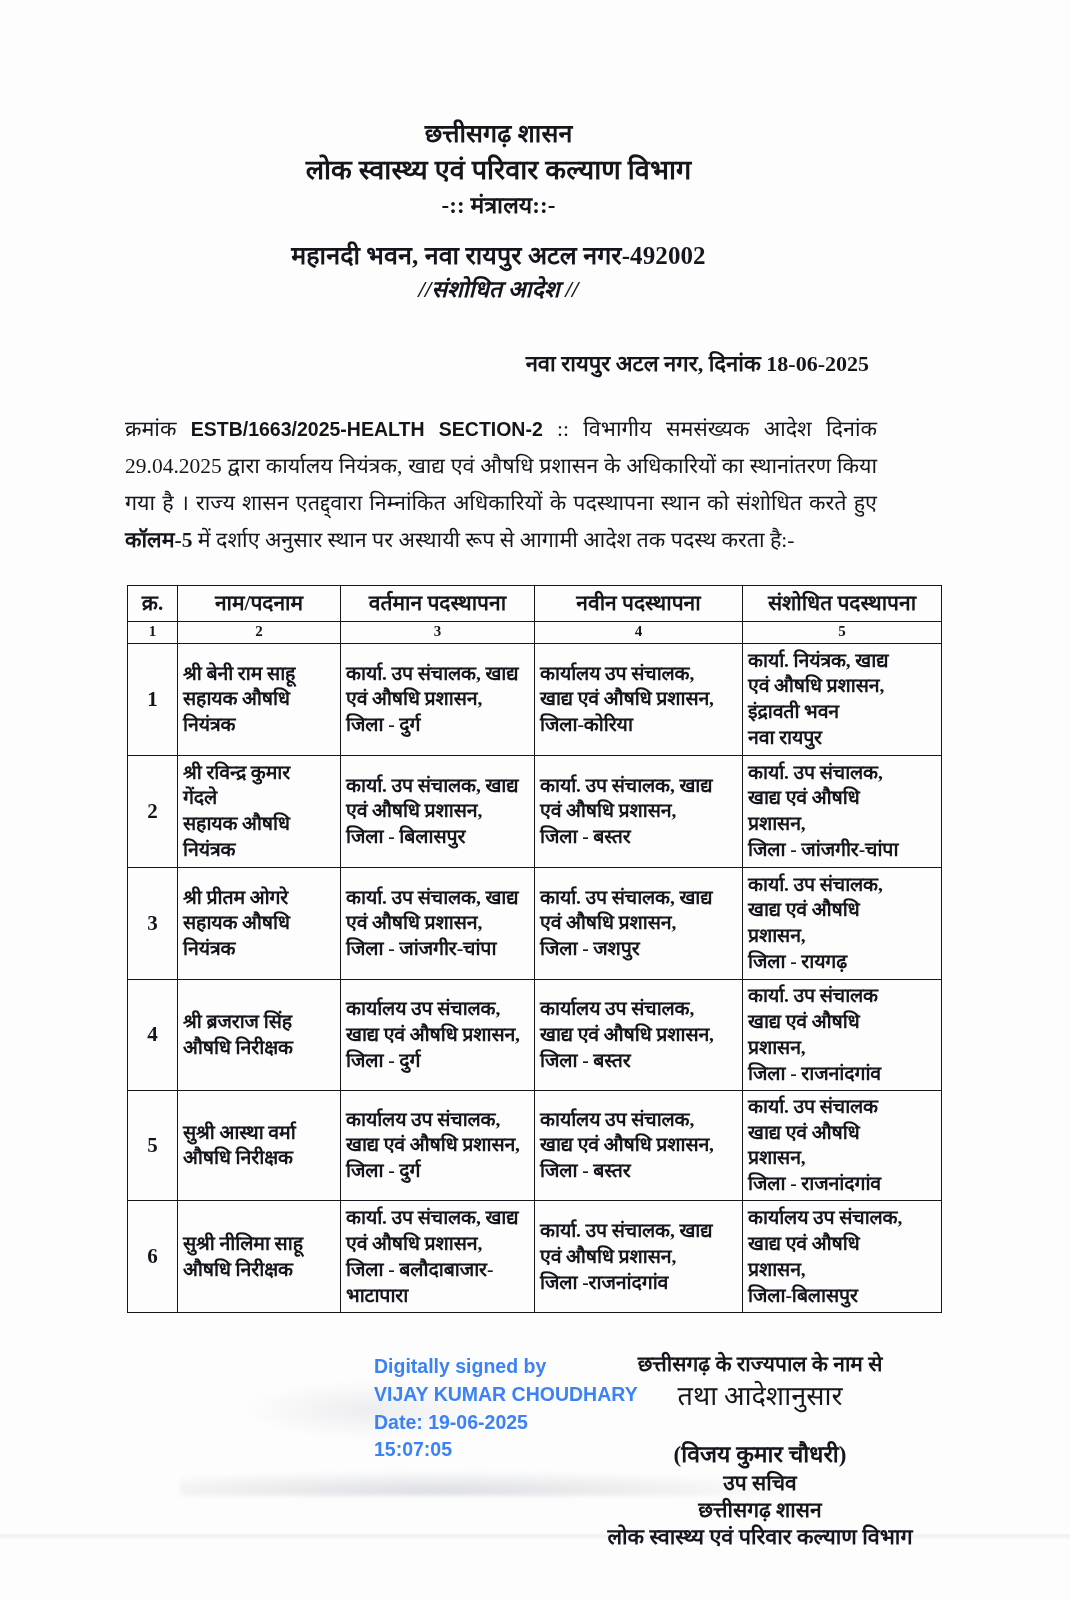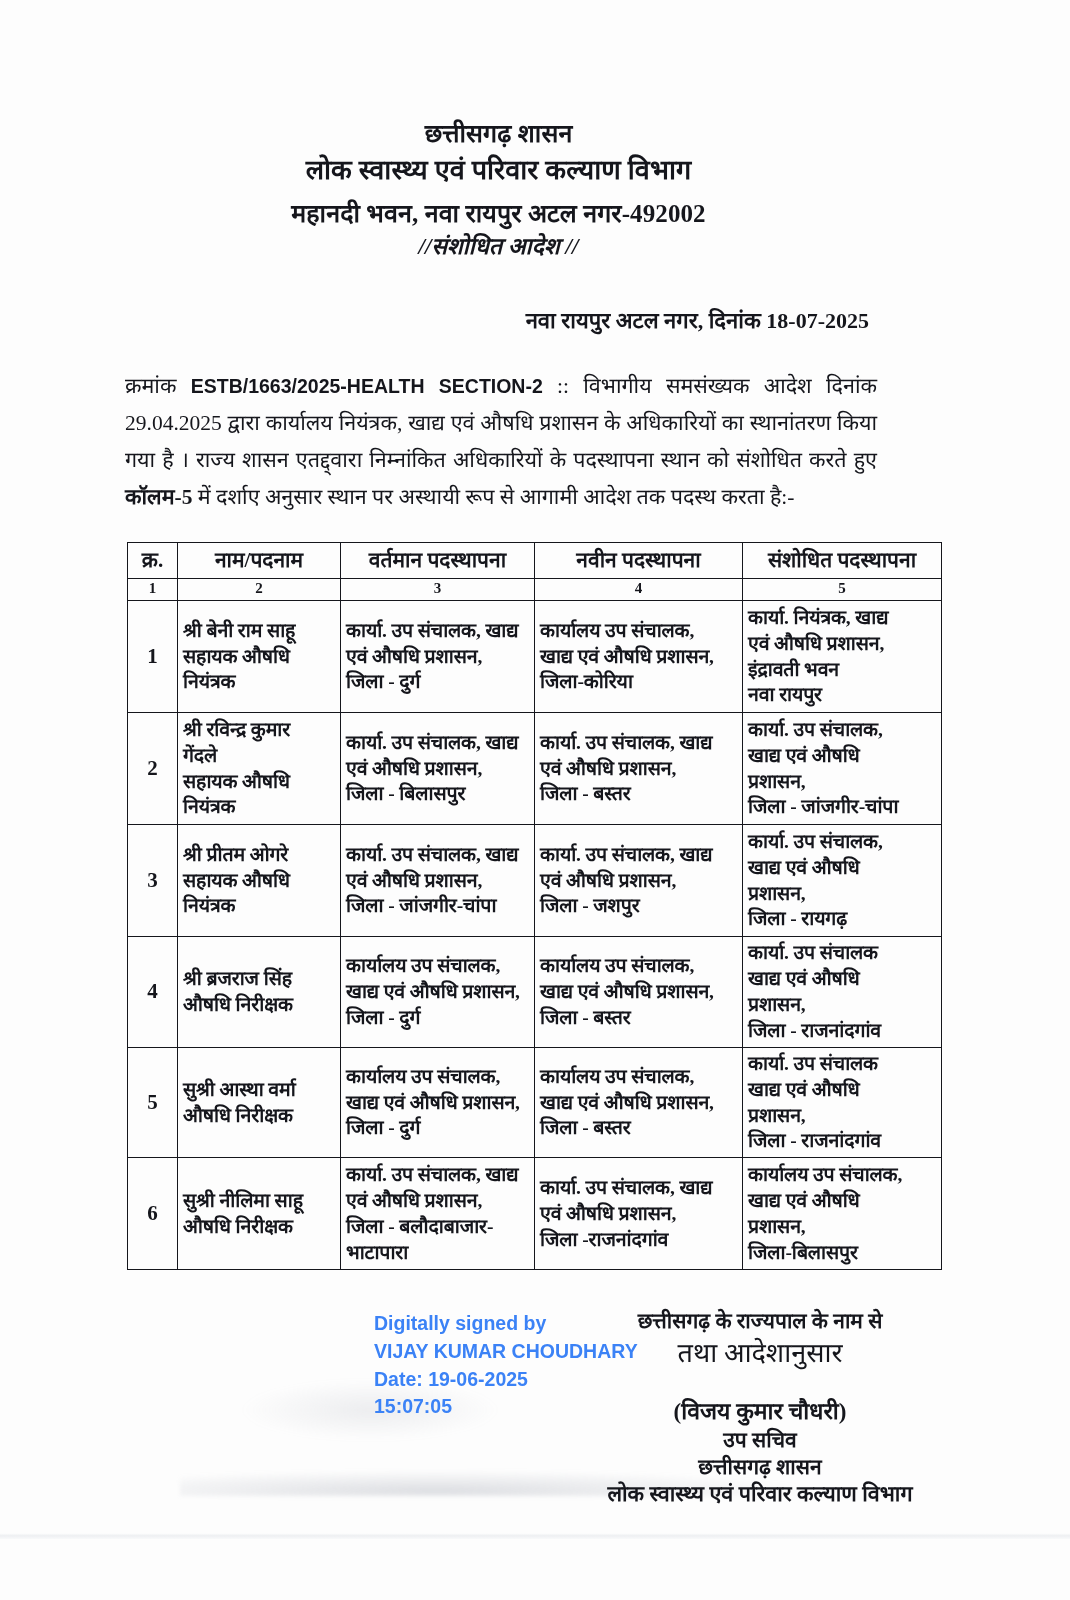--- a/index.html
+++ b/index.html
@@ -64,21 +64,21 @@
     margin-top: 118px;
     line-height: 1.30;
   }
   .doc-header div {
     font-weight: 700;
     letter-spacing: .1px;
   }
   .hdr-1 { font-size: 25px; }
   .hdr-2 { font-size: 27px; margin-top: 2px; }
   .hdr-3 { font-size: 23px; margin-top: 3px; }
-  .hdr-4 { font-size: 25px; margin-top: 10px; }
+  .hdr-4 { font-size: 25px; margin-top: 20px; }
   .hdr-5 { font-size: 23px; margin-top: 2px; font-style: italic; }
 
   
   .place-date {
     text-align: right;
     padding-right: 128px;
     margin-top: 42px;
     font-size: 22px;
     font-weight: 600;
   }
@@ -188,25 +188,26 @@
 <div class="page">
   <div class="scan-smudge2"></div>
   <div class="scan-smudge"></div>
   <div class="scan-edge"></div>
 
   <div class="content">
 
     <div class="doc-header">
       <div class="hdr-1">छत्तीसगढ़ शासन</div>
       <div class="hdr-2">लोक स्वास्थ्य एवं परिवार कल्याण विभाग</div>
+      <div class="hdr-3">-:: मंत्रालय::-</div>
       <div class="hdr-4">महानदी भवन, नवा रायपुर अटल नगर-492002</div>
       <div class="hdr-5">//संशोधित आदेश //</div>
     </div>
 
-    <div class="place-date">नवा रायपुर अटल नगर, दिनांक 18-07-2025</div>
+    <div class="place-date">नवा रायपुर अटल नगर, दिनांक 18-06-2025</div>
 
     <div class="order-body">
       <span>क्रमांक</span>
       <span class="ref-no">ESTB/1663/2025-HEALTH SECTION-2</span><span> :: विभागीय समसंख्यक आदेश दिनांक 29.04.2025 द्वारा कार्यालय नियंत्रक, खाद्य एवं औषधि प्रशासन के अधिकारियों का स्थानांतरण किया गया है । राज्य शासन एतद्द्वारा निम्नांकित अधिकारियों के पदस्थापना स्थान को संशोधित करते हुए </span><b>कॉलम-5</b><span> में दर्शाए अनुसार स्थान पर अस्थायी रूप से आगामी आदेश तक पदस्थ करता है:-</span>
     </div>
 
     <table class="posting-table">
       <colgroup>
         <col class="c1">
           <col class="c2">

